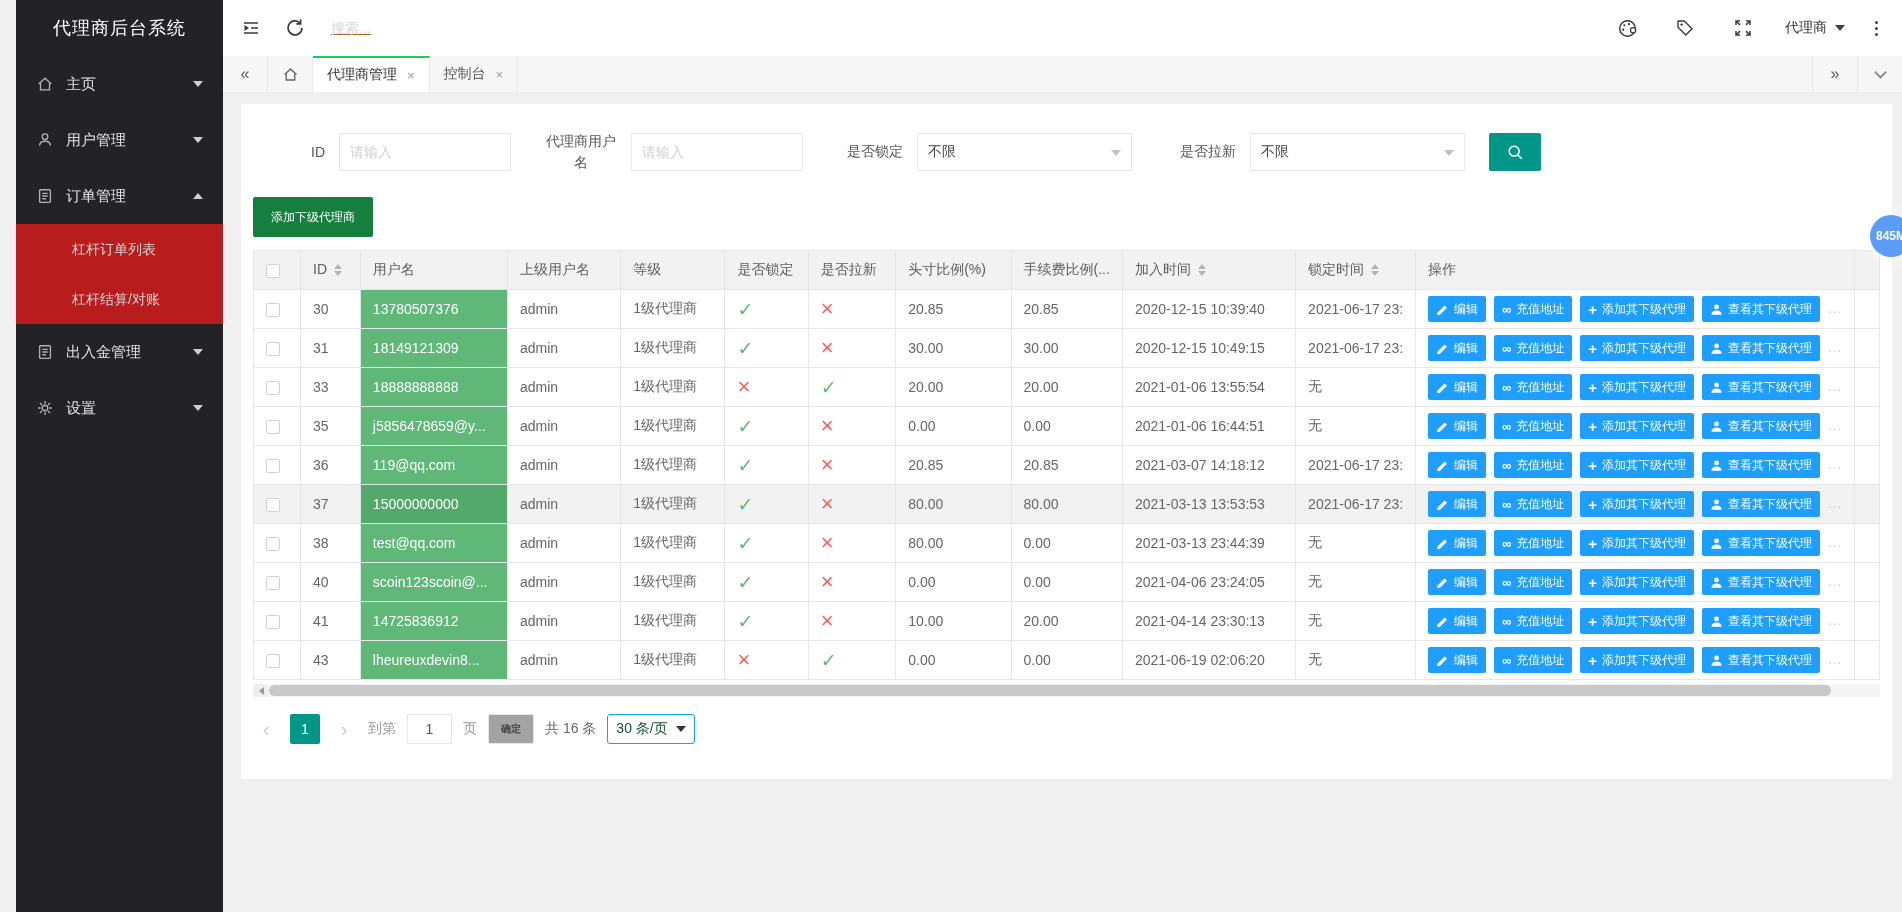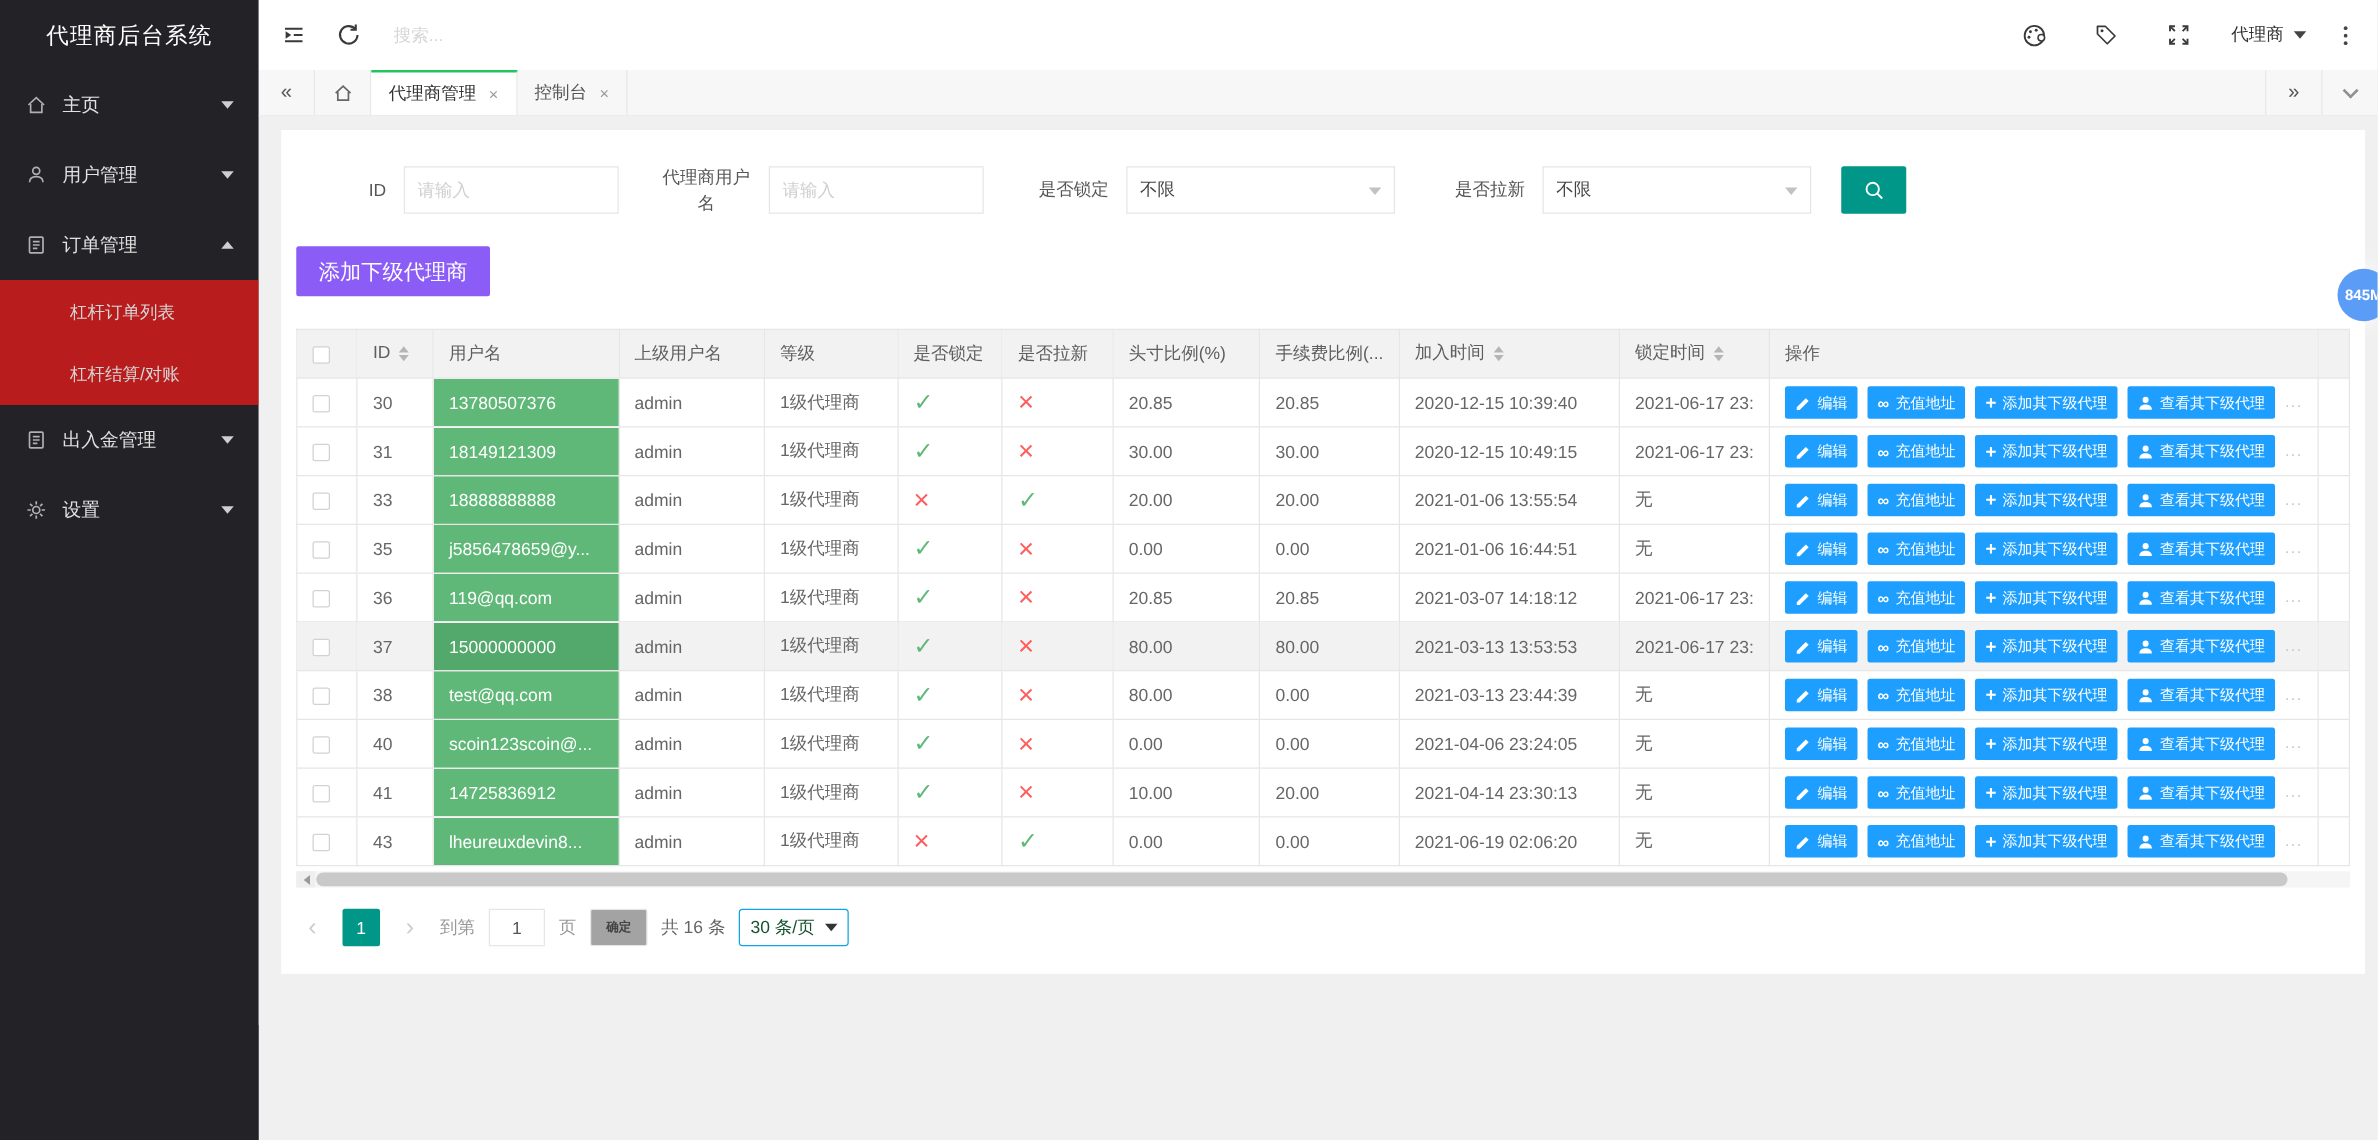--- a/index.html
+++ b/index.html
@@ -1,38 +1,38 @@
 <!DOCTYPE html>
 <html><head>
 <meta charset="utf-8">
 <style>
   * { box-sizing: border-box; margin: 0; padding: 0; }
   html,body { width:1902px; height:912px; overflow:hidden;
     font-family:"Liberation Sans","DejaVu Sans",sans-serif; background:#f0f0f0; color:#333; }
-  .layout { display:flex; width:1902px; height:820px; }
+  .layout { display:flex; width:1902px; height:820px;padding-left:16px; }
 
   
   .sidebar { width:207px; height:912px; background:#222227; flex-shrink:0; }
   .side-title { height:56px; line-height:56px; text-align:center; color:#fff; font-size:18px; letter-spacing:1px; }
   .menu-item { height:56px; display:flex; align-items:center; padding:0 20px; color:#e2e2e2; font-size:15px; cursor:pointer; }
   .menu-item .micon { width:18px; height:18px; margin-right:12px; flex-shrink:0; opacity:.85; }
   .menu-item .mlabel { flex:1; }
   .caret-dn { width:0;height:0;border:5px solid transparent;border-top:6px solid #cfcfcf;margin-top:5px; }
   .caret-up { width:0;height:0;border:5px solid transparent;border-bottom:6px solid #cfcfcf;margin-bottom:5px; }
   .submenu { background:#b91c1c; }
   .submenu .sub-item { height:50px; line-height:50px; padding-left:56px; color:#d6d6d6; font-size:14px; cursor:pointer; }
 
   
   .main { flex:1; display:flex; flex-direction:column; min-width:0; }
 
   .topbar { height:56px; background:#fff; display:flex; align-items:center; padding:0 14px 0 6px; }
   .icon-btn { width:44px; height:56px; display:flex; align-items:center; justify-content:center; cursor:pointer; }
   .icon-btn svg { display:block; }
   .search-input { border:none; outline:none; width:220px; margin-left:14px; font-size:14px; color:#a16207;
-     font-family:inherit; background:transparent; }
+     font-family:inherit; background:transparent;text-decoration:underline; }
   .search-input::placeholder { color:#d6d6d6; }
   .top-right { margin-left:auto; display:flex; align-items:center; gap:14px; }
   .user-menu { display:flex; align-items:center; gap:8px; font-size:14px; color:#333; cursor:pointer; padding:0 6px; }
   .user-caret { width:0;height:0;border:5px solid transparent;border-top:6px solid #444;margin-top:5px; }
   .dots { display:flex; flex-direction:column; gap:3px; padding:0 10px; cursor:pointer; }
   .dots i { width:3px; height:3px; border-radius:50%; background:#444; }
 
   .tabbar { height:37px; background:#f7f7f7; display:flex; align-items:stretch; border-bottom:1px solid #ececec; }
   .tab-sq { width:45px; display:flex; align-items:center; justify-content:center; color:#555; font-size:16px;
      border-right:1px solid #e8e8e8; cursor:pointer; }
@@ -58,22 +58,22 @@
   .f-input::placeholder { color:#d0d0d0; }
   .f-select { width:215px; height:38px; border:1px solid #e6e6e6; display:flex; align-items:center;
      padding:0 26px 0 10px; font-size:14px; color:#444; position:relative; cursor:pointer; background:#fff; }
   .sel-caret { position:absolute; right:10px; top:16px; width:0; height:0;
      border:5px solid transparent; border-top:6px solid #c2c2c2; }
   .search-btn { width:52px; height:38px; background:#009688; border:none; border-radius:2px; cursor:pointer;
      display:flex; align-items:center; justify-content:center; margin-left:24px; }
   .mg1 { margin-left:34px; } .mg2 { margin-left:44px; } .mg3 { margin-left:48px; }
 
   
-  .add-btn { margin:24px 0 13px 12px; height:40px; padding:0 18px; background:#8b5cf6; color:#fff; border:none;
-     border-radius:2px; font-size:17px; font-family:inherit; cursor:pointer; }
+  .add-btn { margin:24px 0 0 12px; height:40px; padding:0 18px; background:#15803d; color:#fff; border:none;
+     border-radius:2px; font-size:12px; font-family:inherit; cursor:pointer; }
   table { border-collapse:collapse; margin:13px 12px 0 12px; table-layout:fixed; font-size:14px; }
   th { background:#f2f2f2; font-weight:normal; color:#5e5e5e; text-align:left; height:39px; padding:0 12px;
      border:1px solid #e6e6e6; white-space:nowrap; overflow:hidden; }
   th.center { }
   td { height:39px; padding:0 12px; border:1px solid #e6e6e6; color:#666; white-space:nowrap; overflow:hidden; background:#fff; }
   tr.hl td { background:#f2f2f2; }
   td.user-cell { background:#5FB878; color:#fff; }
   tr.hl td.user-cell { background:#52a96b; }
   .cb { display:inline-block; width:14px; height:14px; border:1px solid #d2d2d2; border-radius:2px; background:#fff;
      vertical-align:middle; cursor:pointer; }

